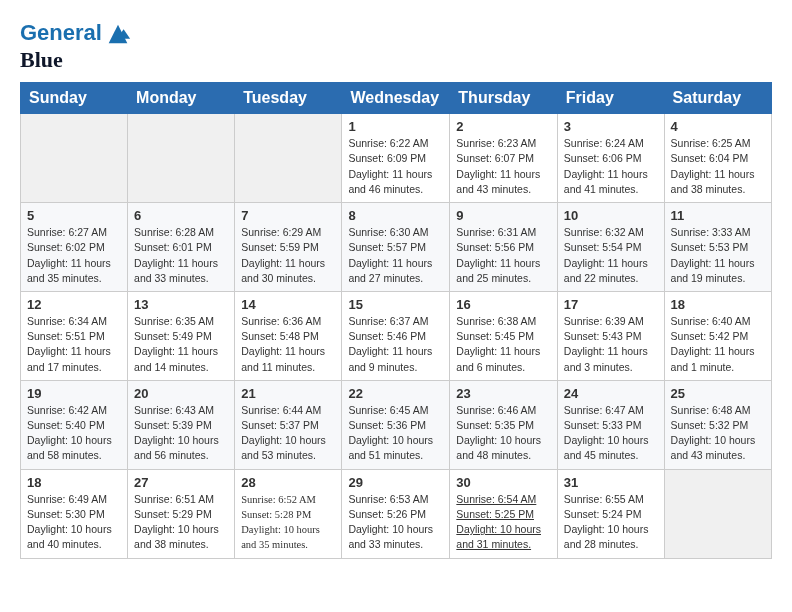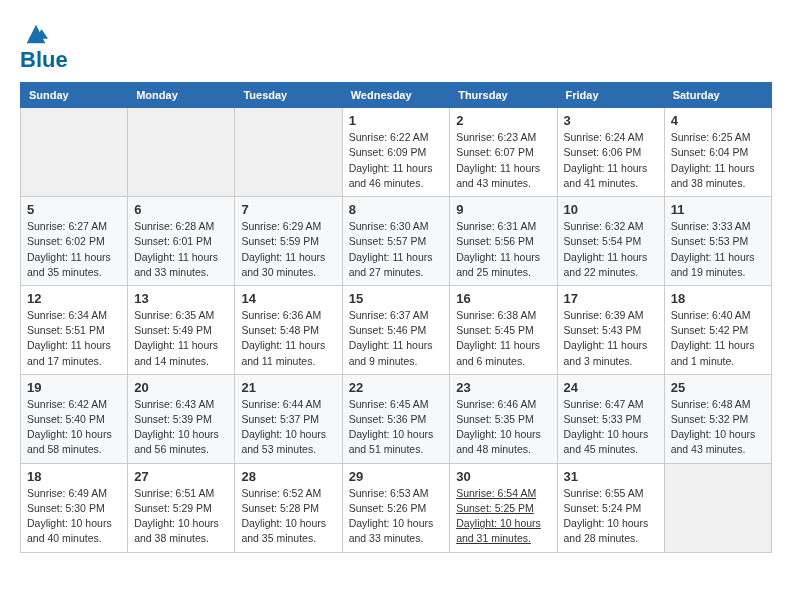--- a/index.html
+++ b/index.html
@@ -49,21 +49,21 @@
     .calendar {
       width: 100%;
       border-collapse: collapse;
       border: 1px solid #ccc;
     }
     .calendar th {
       background-color: #2b6cb0;
       color: #fff;
       text-align: left;
       padding: 6px 8px;
-      font-size: 11px;
+      font-size: 16px;
       border: 1px solid #2b6cb0;
     }
     .calendar td {
       vertical-align: top;
       padding: 5px 6px;
       border: 1px solid #ccc;
       font-size: 10.5px;
       color: #333;
       width: 108px;
       min-height: 80px;
@@ -85,25 +85,25 @@
       background: #f0f0f0 !important;
     }
   </style>
 </head>
 <body>
 
 <div class="header">
   <div class="logo">
     <div>
       <div class="logo-text">
-        <svg class="logo-icon" viewBox="0 0 30 30" style="display:inline-block;vertical-align:middle;margin-left:2px">
+        <span>General</span><svg class="logo-icon" viewBox="0 0 30 30" style="display:inline-block;vertical-align:middle;margin-left:2px">
             <polygon points="5,25 15,5 25,25" fill="#1a6faf"></polygon>
             <polygon points="18,20 25,10 32,20" fill="#1a6faf" transform="translate(-4,0)"></polygon>
           </svg><br>
-        <span style="color:#0369a1;">Blue</span>
+        <span style="color:#0f172a;font-family:Liberation Serif, serif;">Blue</span>
       </div>
     </div>
   </div>
   <div class="title-block">
     <div class="month-title"></div>
     <div class="location-title"></div>
   </div>
 </div>
 
 <table class="calendar">
@@ -315,21 +315,21 @@
         </td>
         <td>
           <span class="day-num">27</span>
           <div class="cell-content" style="white-space: pre-line;">Sunrise: 6:51 AM
 Sunset: 5:29 PM
 Daylight: 10 hours
 and 38 minutes.</div>
         </td>
         <td>
           <span class="day-num">28</span>
-          <div class="cell-content" style="white-space: pre-line;">Sunrise: 6:52 AM
+          <div class="cell-content" style="white-space: pre-line; font-family: Liberation Serif, serif;">Sunrise: 6:52 AM
 Sunset: 5:28 PM
 Daylight: 10 hours
 and 35 minutes.</div>
         </td>
         <td>
           <span class="day-num">29</span>
           <div class="cell-content" style="white-space: pre-line;">Sunrise: 6:53 AM
 Sunset: 5:26 PM
 Daylight: 10 hours
 and 33 minutes.</div>

